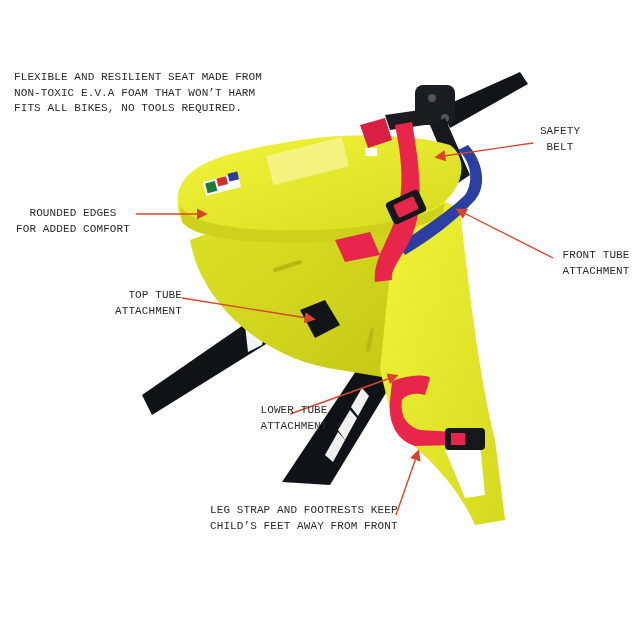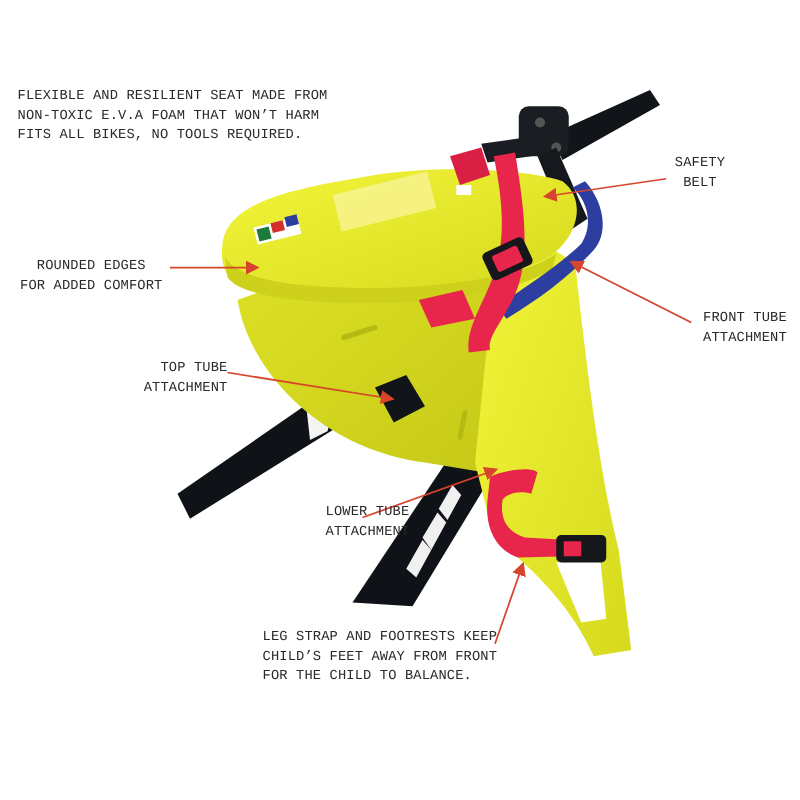--- a/index.html
+++ b/index.html
@@ -134,16 +134,15 @@
   </div>
 
   <div class="label center" style="left:204px; top:403px; width:84px;margin-left:48px;">
     <span class="line">LOWER TUBE</span>
     <span class="line">ATTACHMENT</span>
   </div>
 
   <div class="label left" style="left:210px; top:503px;">
     <span class="line">LEG STRAP AND FOOTRESTS KEEP</span>
     <span class="line">CHILD’S FEET AWAY FROM FRONT</span>
-    <span class="line">FOR THE CHILD TO BALANCE.</span>
   </div>
 
 </div>
 
 </body></html>

